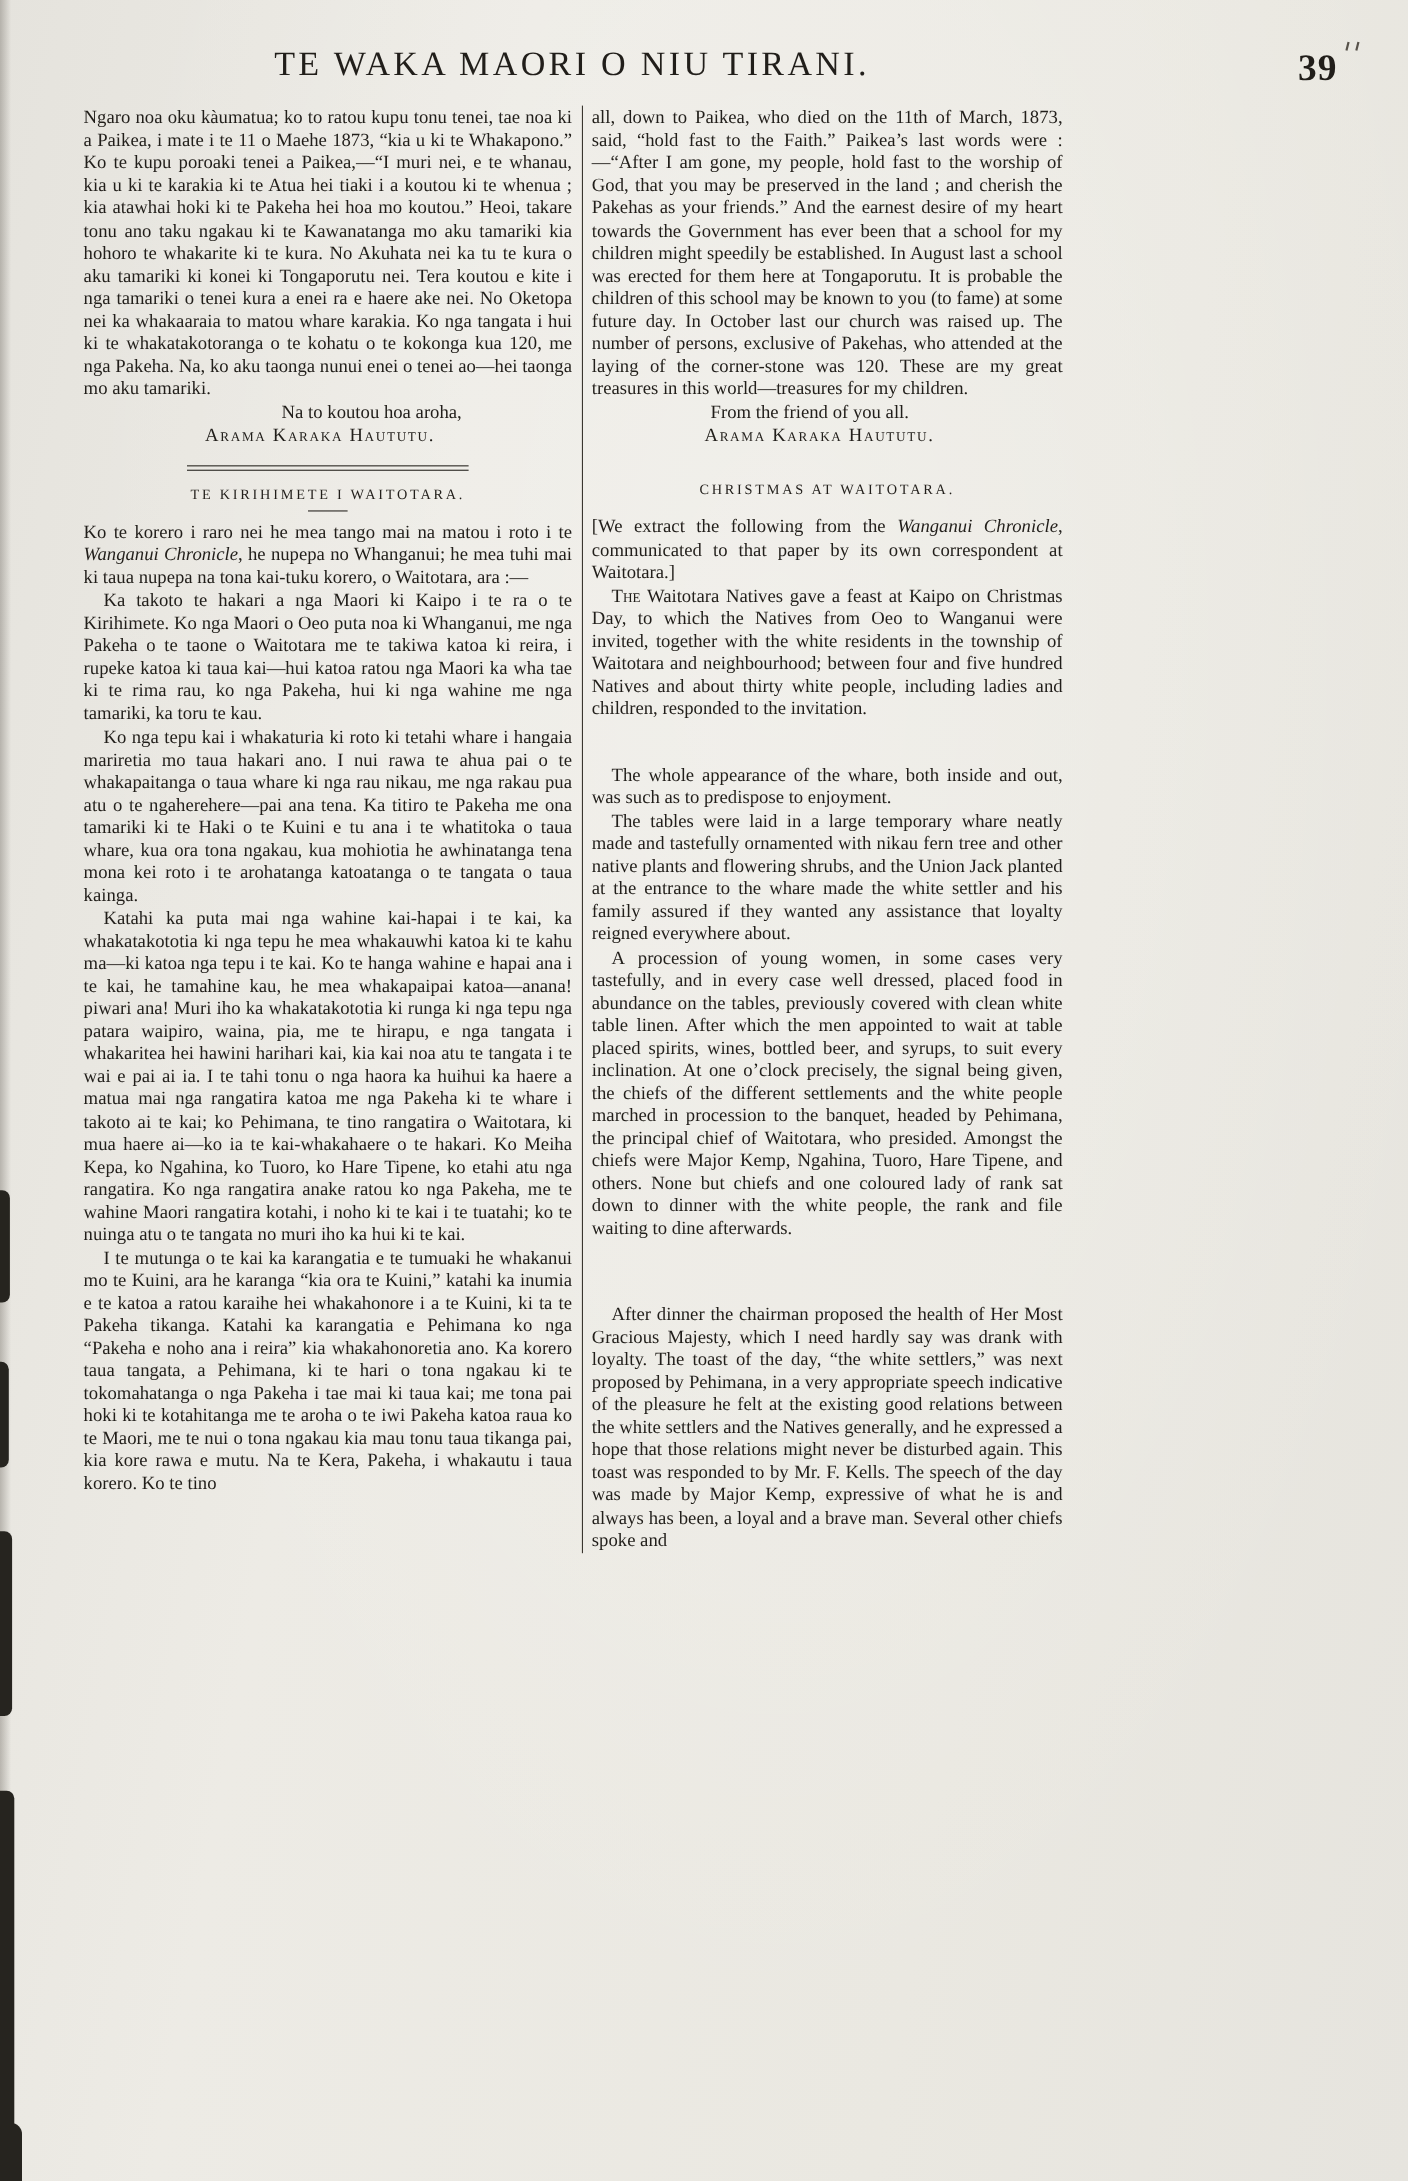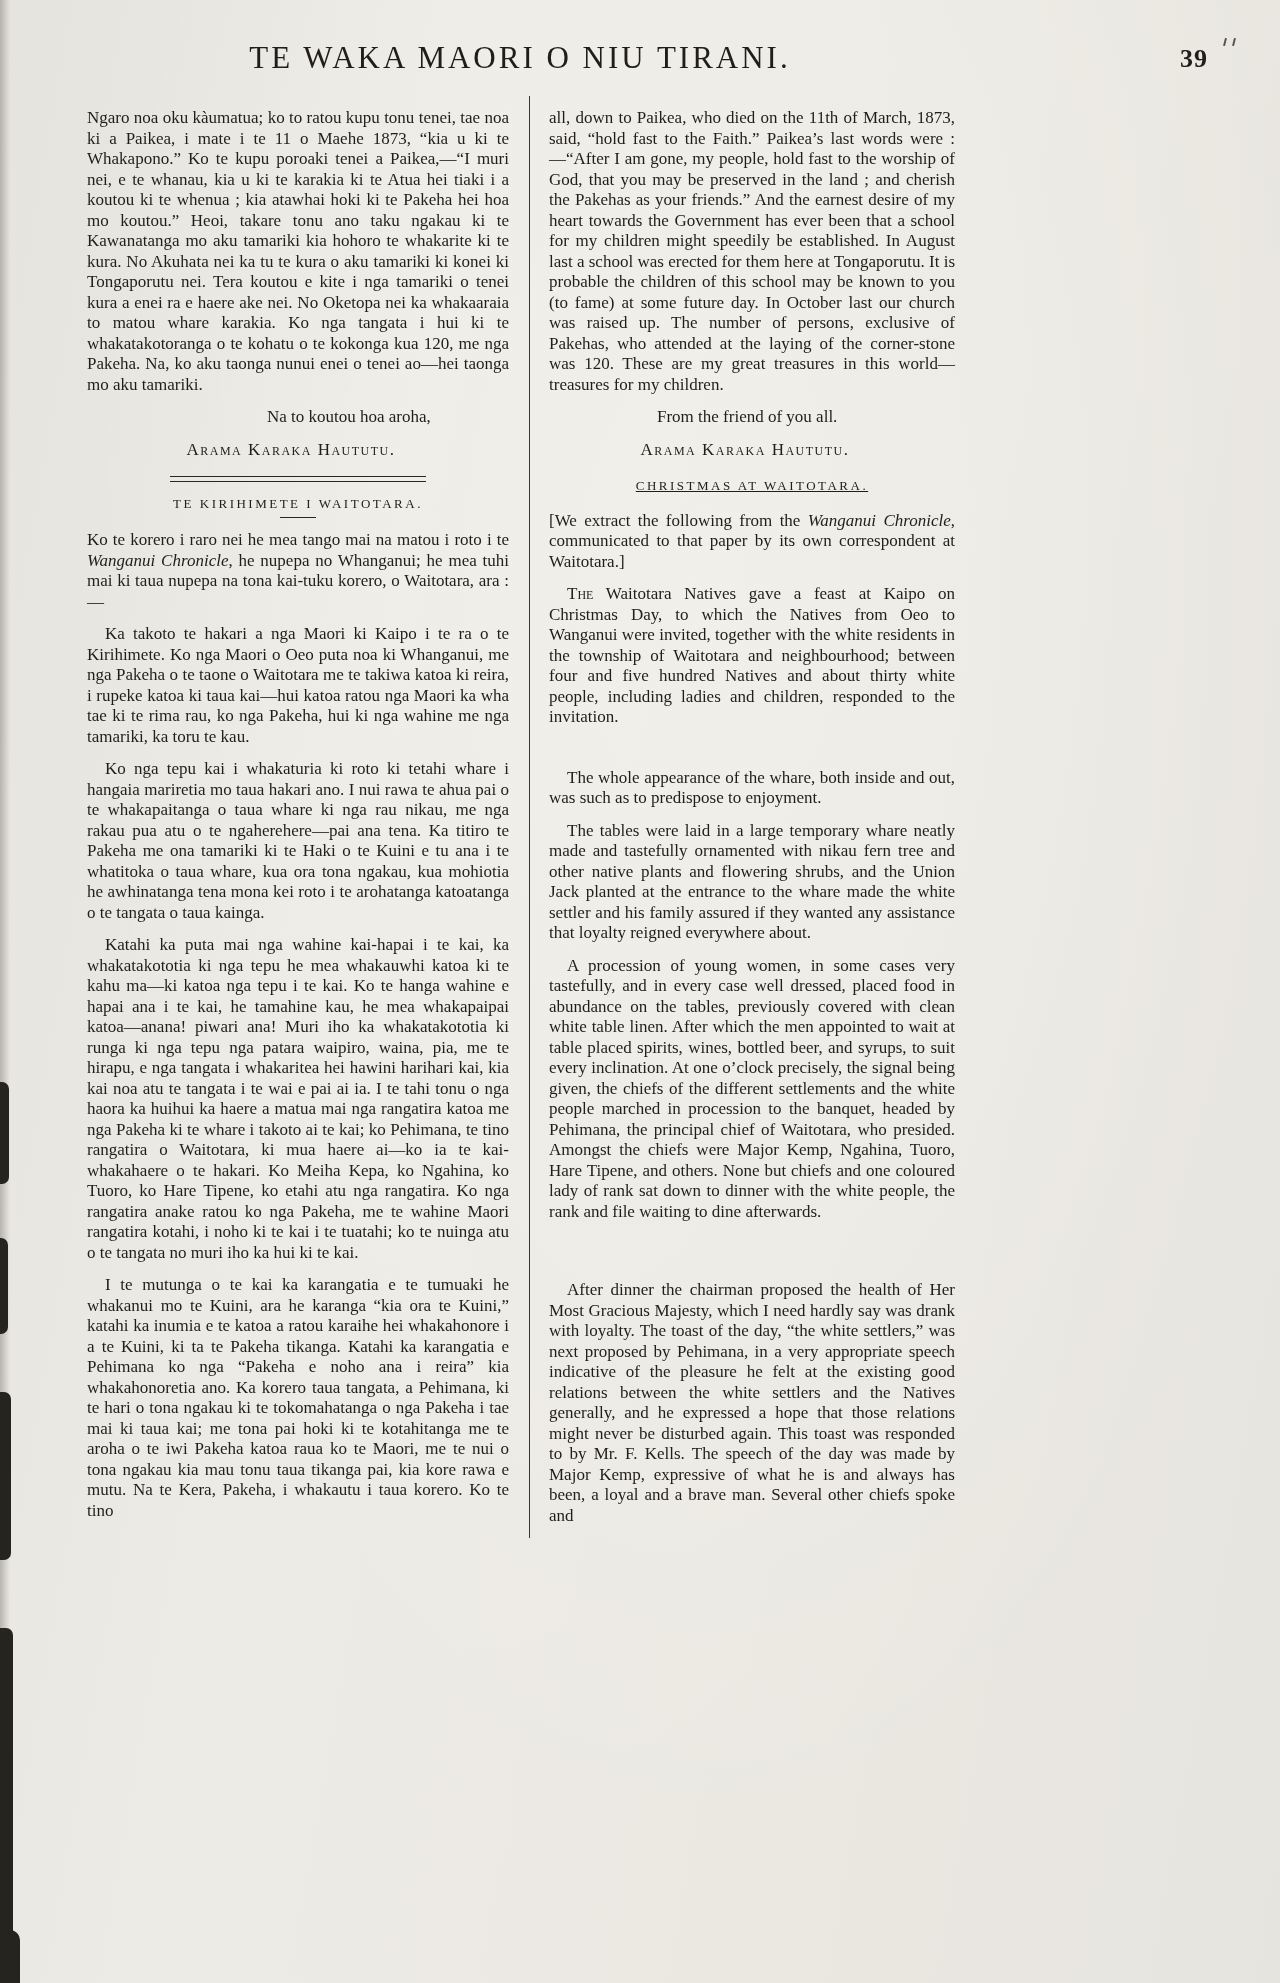--- a/index.html
+++ b/index.html
@@ -18,40 +18,40 @@
   .em2{top:1238px;width:8px;height:96px;}
   .em3{top:1392px;width:11px;height:168px;}
   .em4{top:1628px;width:13px;height:355px;}
   .em5{top:1930px;width:20px;height:53px;border-radius:0 10px 0 0;}
   .speck{position:absolute;width:2px;height:8px;background:#57524a;transform:rotate(14deg);}
   .sp1{left:1224px;top:38px;}
   .sp2{left:1233px;top:38px;}
 
   .masthead{position:absolute;top:40px;left:75px;width:890px;text-align:center;}
   .masthead-title{font-size:31px;font-weight:normal;letter-spacing:3px;}
-  .page-number{position:absolute;top:44px;left:1180px;font-size:26px;font-weight:bold;letter-spacing:1px;}
+  .page-number{position:absolute;top:44px;left:1180px;font-size:34px;font-weight:bold;letter-spacing:1px;}
 
   .columns{position:absolute;top:96px;left:75px;width:892px;display:flex;align-items:stretch;}
   .col{font-size:17px;line-height:20.5px;text-align:justify;}
   .col-left{width:446px;}
   .col-rule{width:1px;background:#3a362f;margin:0 7px 0 8px;}
   .col-right{width:430px;}
 
-  p{margin:12px;}
+  p{margin:1px;}
   .body-text{text-indent:18px;}
   .no-indent{text-indent:0;}
   .closing{text-indent:0;}
   .col-left .closing{padding-left:180px;}
   .col-right .closing{padding-left:108px;}
   .signature{text-align:center;padding-right:14px;font-variant:small-caps;letter-spacing:1.5px;text-indent:0;}
 
   .double-rule{width:256px;margin:16px auto 0;border-top:1.6px solid #2a2722;border-bottom:1.6px solid #2a2722;height:3.5px;}
   .section-heading{margin:12px 0 2px;text-align:center;font-size:13px;font-weight:normal;letter-spacing:2.5px;}
   .short-rule{width:36px;margin:3px auto 9px;border-top:1.6px solid #2a2722;height:0;}
-  .col-right .section-heading{margin-top:16px;margin-bottom:14px;text-decoration:underline;}
+  .col-right .section-heading{margin-top:28px;margin-bottom:14px;}
 
   .gap-small{margin-top:40px;}
   .gap-large{margin-top:58px;}
   .lead-caps{font-variant:small-caps;}
   i{font-style:italic;}
 </style>
 </head>
 <body>
 
 <div class="edge-shadow"></div>

